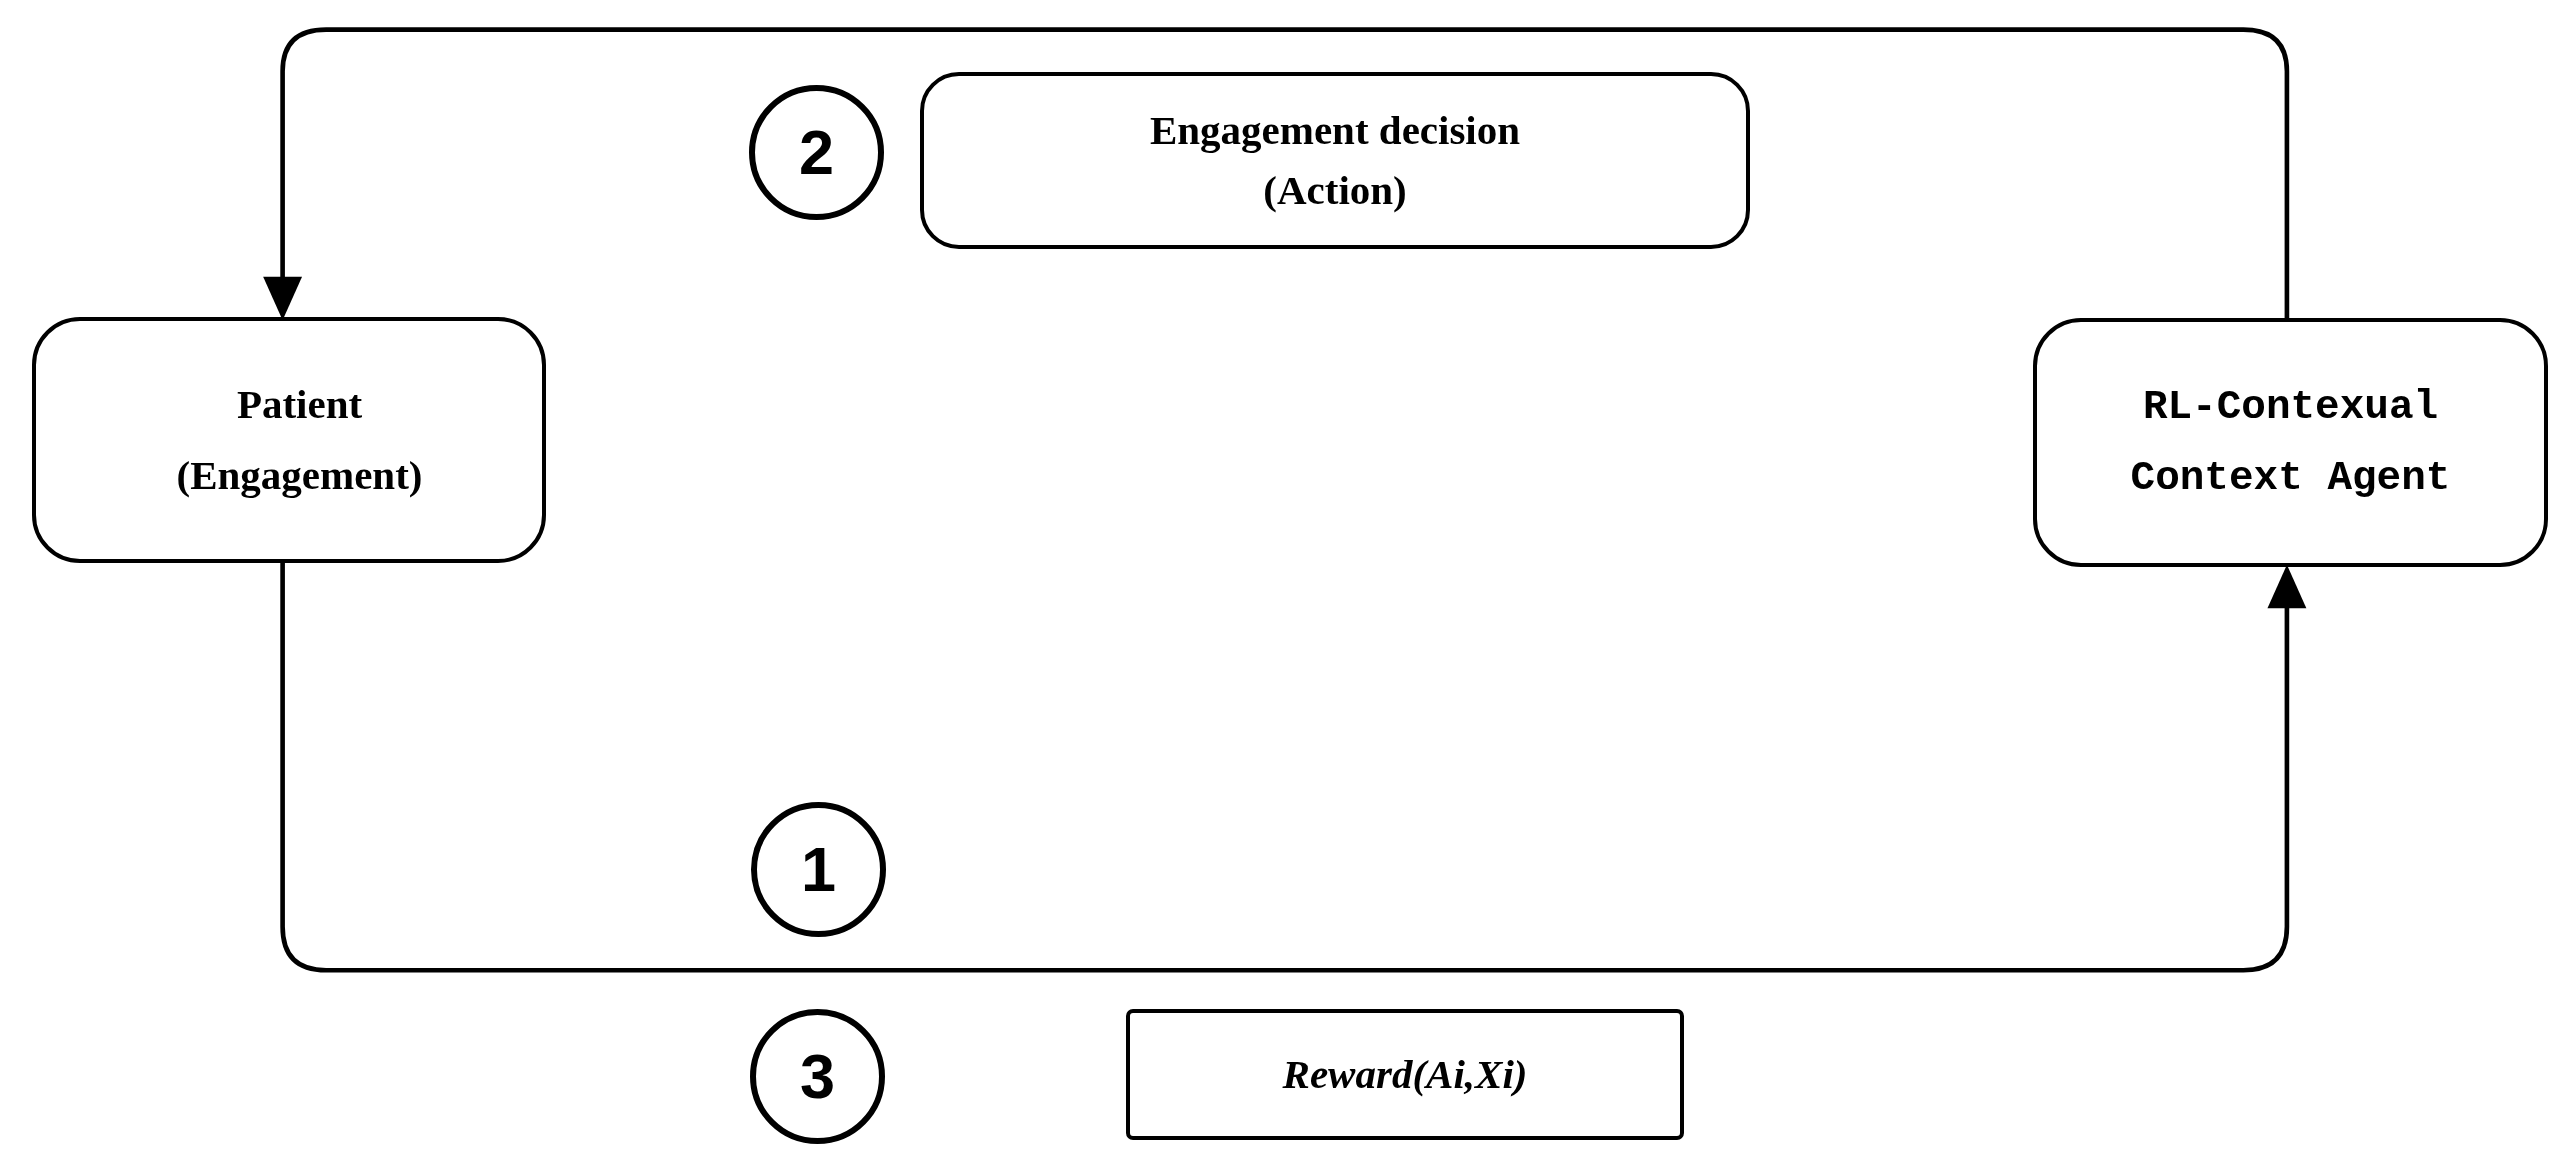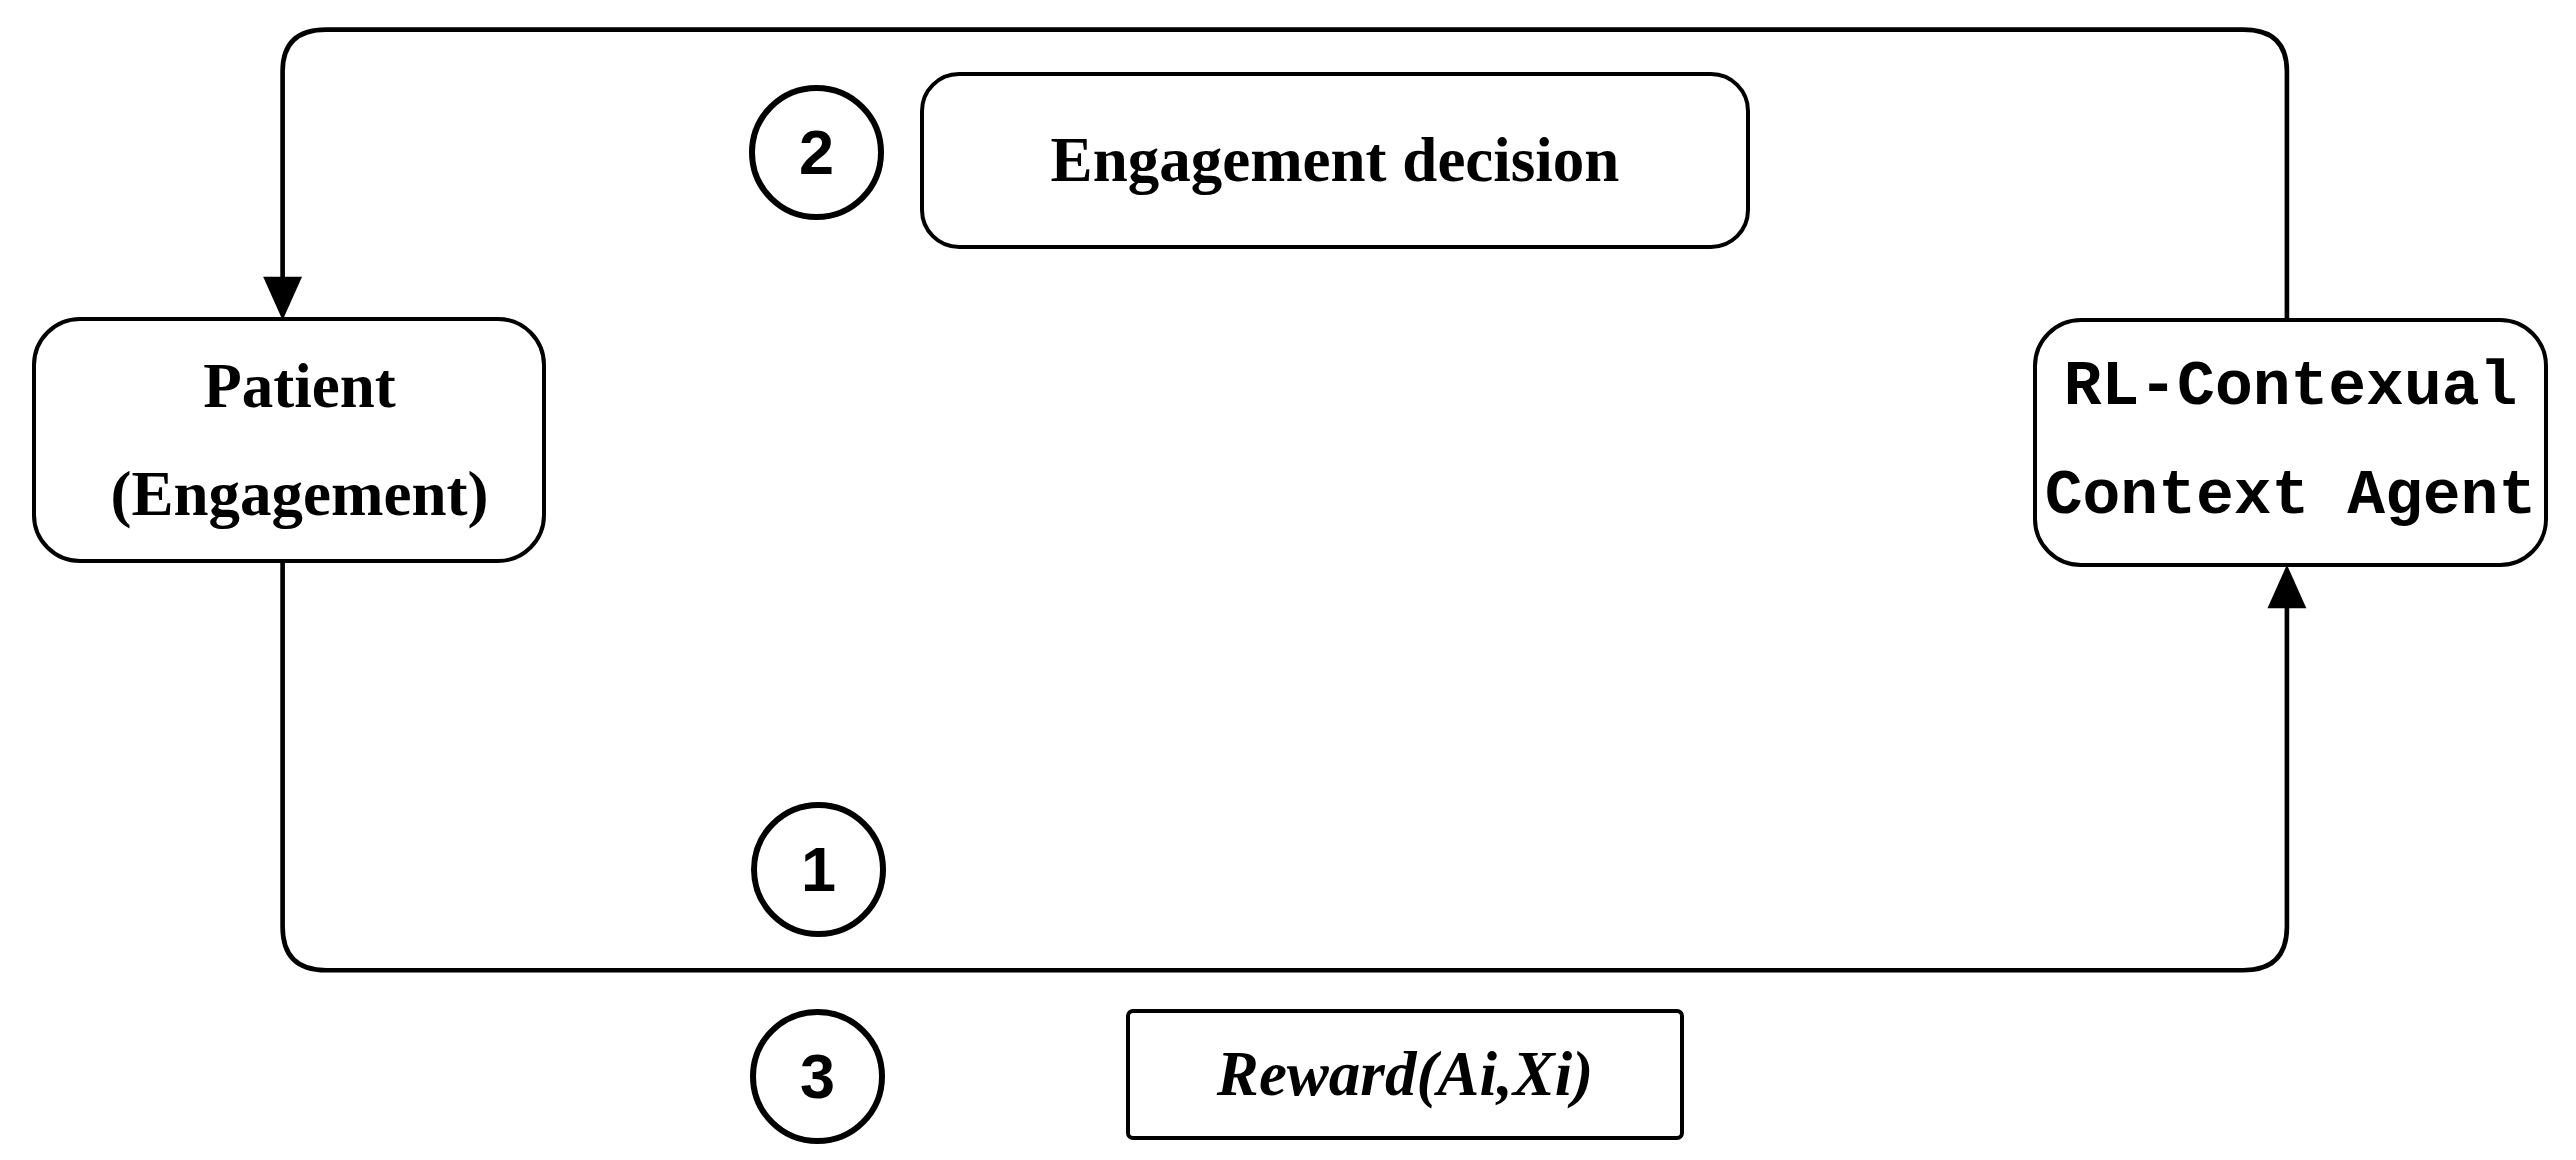--- a/index.html
+++ b/index.html
@@ -37,21 +37,21 @@
     box-sizing: border-box;
     border: 4.6px solid var(--line-color, #000000);
     background: var(--bg-color, #ffffff);
     display: flex;
     flex-direction: column;
     align-items: center;
     justify-content: center;
     text-align: center;
     color: var(--line-color, #000000);
     font-weight: 700;
-    font-size: 63px;
+    font-size: 41px;
   }
   .node .line {
     display: block;
     white-space: pre; 
   }
   .node-patient  { left: 31.5px;   top: 317px;  width: 514px; height: 246px; border-radius: 48px; line-height: 1.72; padding-left: 22px; }
   .node-agent    { left: 2033px; top: 318px;  width: 515px; height: 249px; border-radius: 48px; line-height: 1.72; font-family: Liberation Mono, monospace; }
   .node-action   { left: 920px;  top: 72px;   width: 830px; height: 177px; border-radius: 39px; line-height: 1.44; }
   .node-context  { left: 966px; top: 769px;  width: 865px; height: 165px; border-radius: 37px; line-height: 1.36; }
   .node-reward   { left: 1126px; top: 1009px; width: 558px; height: 131px; border-radius: 7px; line-height: 1.2; font-style: italic; }
@@ -95,20 +95,21 @@
     <span class="line">(Engagement)</span>
   </div>
 
   <div class="node node-agent">
     <span class="line">RL-Contexual</span>
     <span class="line">Context Agent</span>
   </div>
 
   <div class="node node-action">
     <span class="line">Engagement decision</span>
+    <span class="line">(Action)</span>
   </div>
 
 
   <div class="node node-reward">
     <span class="line">Reward(Ai,Xi)</span>
   </div>
 
   <div class="badge badge-2">
     <span>2</span>
   </div>

